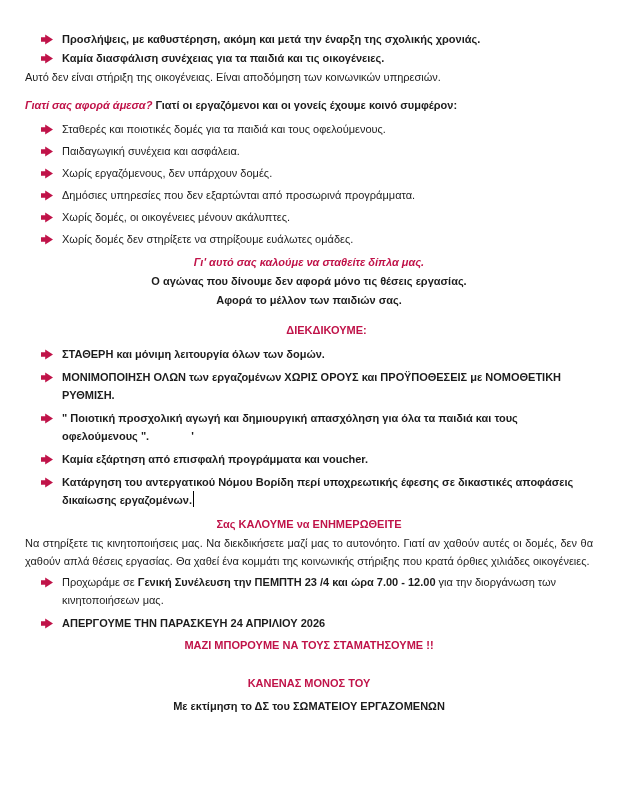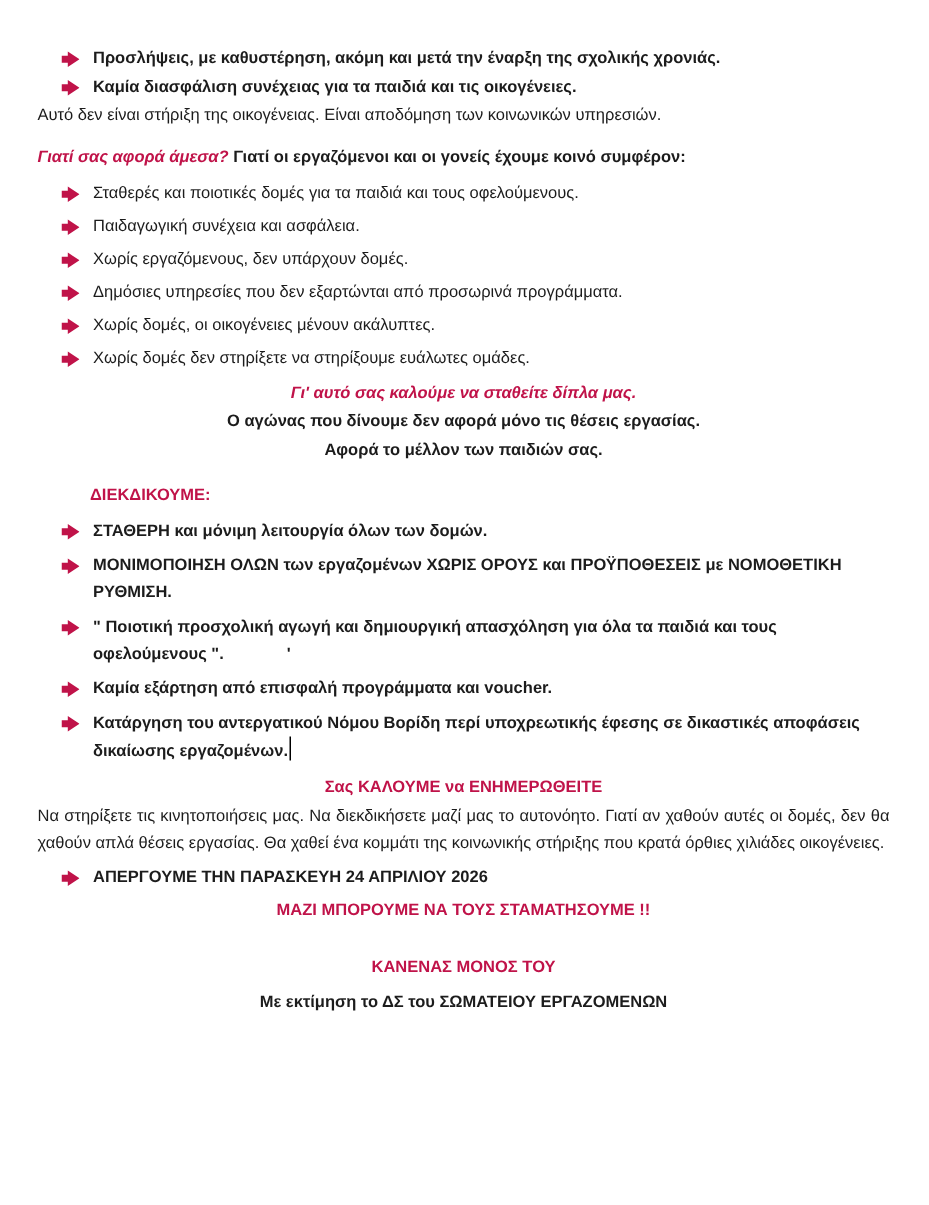--- a/index.html
+++ b/index.html
@@ -23,21 +23,21 @@
   .justify { text-align:justify; }
 
   .intro-bullet { font-weight:bold; margin-bottom:1px; }
   .intro-para { margin-top:0; }
 
   .why-heading { margin-top:10px; margin-bottom:6px; }
   .why-bullet { margin-bottom:4px; }
   .call-1 { margin-top:5px; font-weight:bold; font-style:italic; color:var(--accent); }
   .call-2, .call-3 { margin-top:1px; font-weight:bold; }
 
-  .demands-heading { margin-top:12px; margin-left:35px; margin-bottom:6px; font-weight:bold; color:var(--accent); }
+  .demands-heading { margin-top:12px; margin-left:35px; margin-bottom:6px; font-weight:bold; color:var(--accent);text-align:center; }
   .demand-bullet { font-weight:bold; margin-bottom:5px; }
   .stray { margin-left:42px; font-weight:bold; }
   .caret { display:inline-block; width:1.5px; height:16px; background:#000; vertical-align:-3px; margin-left:1px; }
 
   .inform-heading { margin-top:6px; font-weight:bold; color:var(--accent); }
   .inform-para { margin-top:1px; }
   .inform-bullet1 { margin-top:3px; }
   .inform-bullet2 { margin-top:5px; font-weight:bold; }
 
   .footer-1 { margin-top:20px; font-weight:bold; color:var(--accent); }
@@ -168,20 +168,28 @@
           </svg>
         </span>
       <span class="btxt"><span>Κατάργηση του αντεργατικού Νόμου Βορίδη περί υποχρεωτικής έφεσης σε δικαστικές αποφάσεις δικαίωσης εργαζομένων.</span><span class="caret"></span></span>
     </div>
   </div>
 
   <div>
     <p class="center inform-heading">Σας ΚΑΛΟΥΜΕ να ΕΝΗΜΕΡΩΘΕΙΤΕ</p>
     <p class="justify inform-para">Να στηρίξετε τις κινητοποιήσεις μας. Να διεκδικήσετε μαζί μας το αυτονόητο. Γιατί αν χαθούν αυτές οι δομές, δεν θα χαθούν απλά θέσεις εργασίας. Θα χαθεί ένα κομμάτι της κοινωνικής στήριξης που κρατά όρθιες χιλιάδες οικογένειες.</p>
 
+    <div class="bullet-row inform-bullet1">
+      <span class="arrow">
+          <svg width="12" height="11" viewBox="0 0 12 11">
+            <path d="M0 3.2 H4.2 V0.4 L12 5.5 L4.2 10.6 V7.8 H0 Z" fill="#C01349"></path>
+          </svg>
+        </span>
+      <span class="btxt"><span>Προχωράμε σε </span><span class="bold">Γενική Συνέλευση την ΠΕΜΠΤΗ 23 /4 και ώρα 7.00 - 12.00</span><span> για την διοργάνωση των κινητοποιήσεων μας.</span></span>
+    </div>
     <div class="bullet-row inform-bullet2">
       <span class="arrow">
           <svg width="12" height="11" viewBox="0 0 12 11">
             <path d="M0 3.2 H4.2 V0.4 L12 5.5 L4.2 10.6 V7.8 H0 Z" fill="#C01349"></path>
           </svg>
         </span>
       <span class="btxt">ΑΠΕΡΓΟΥΜΕ ΤΗΝ ΠΑΡΑΣΚΕΥΗ 24 ΑΠΡΙΛΙΟΥ 2026</span>
     </div>
   </div>
 

